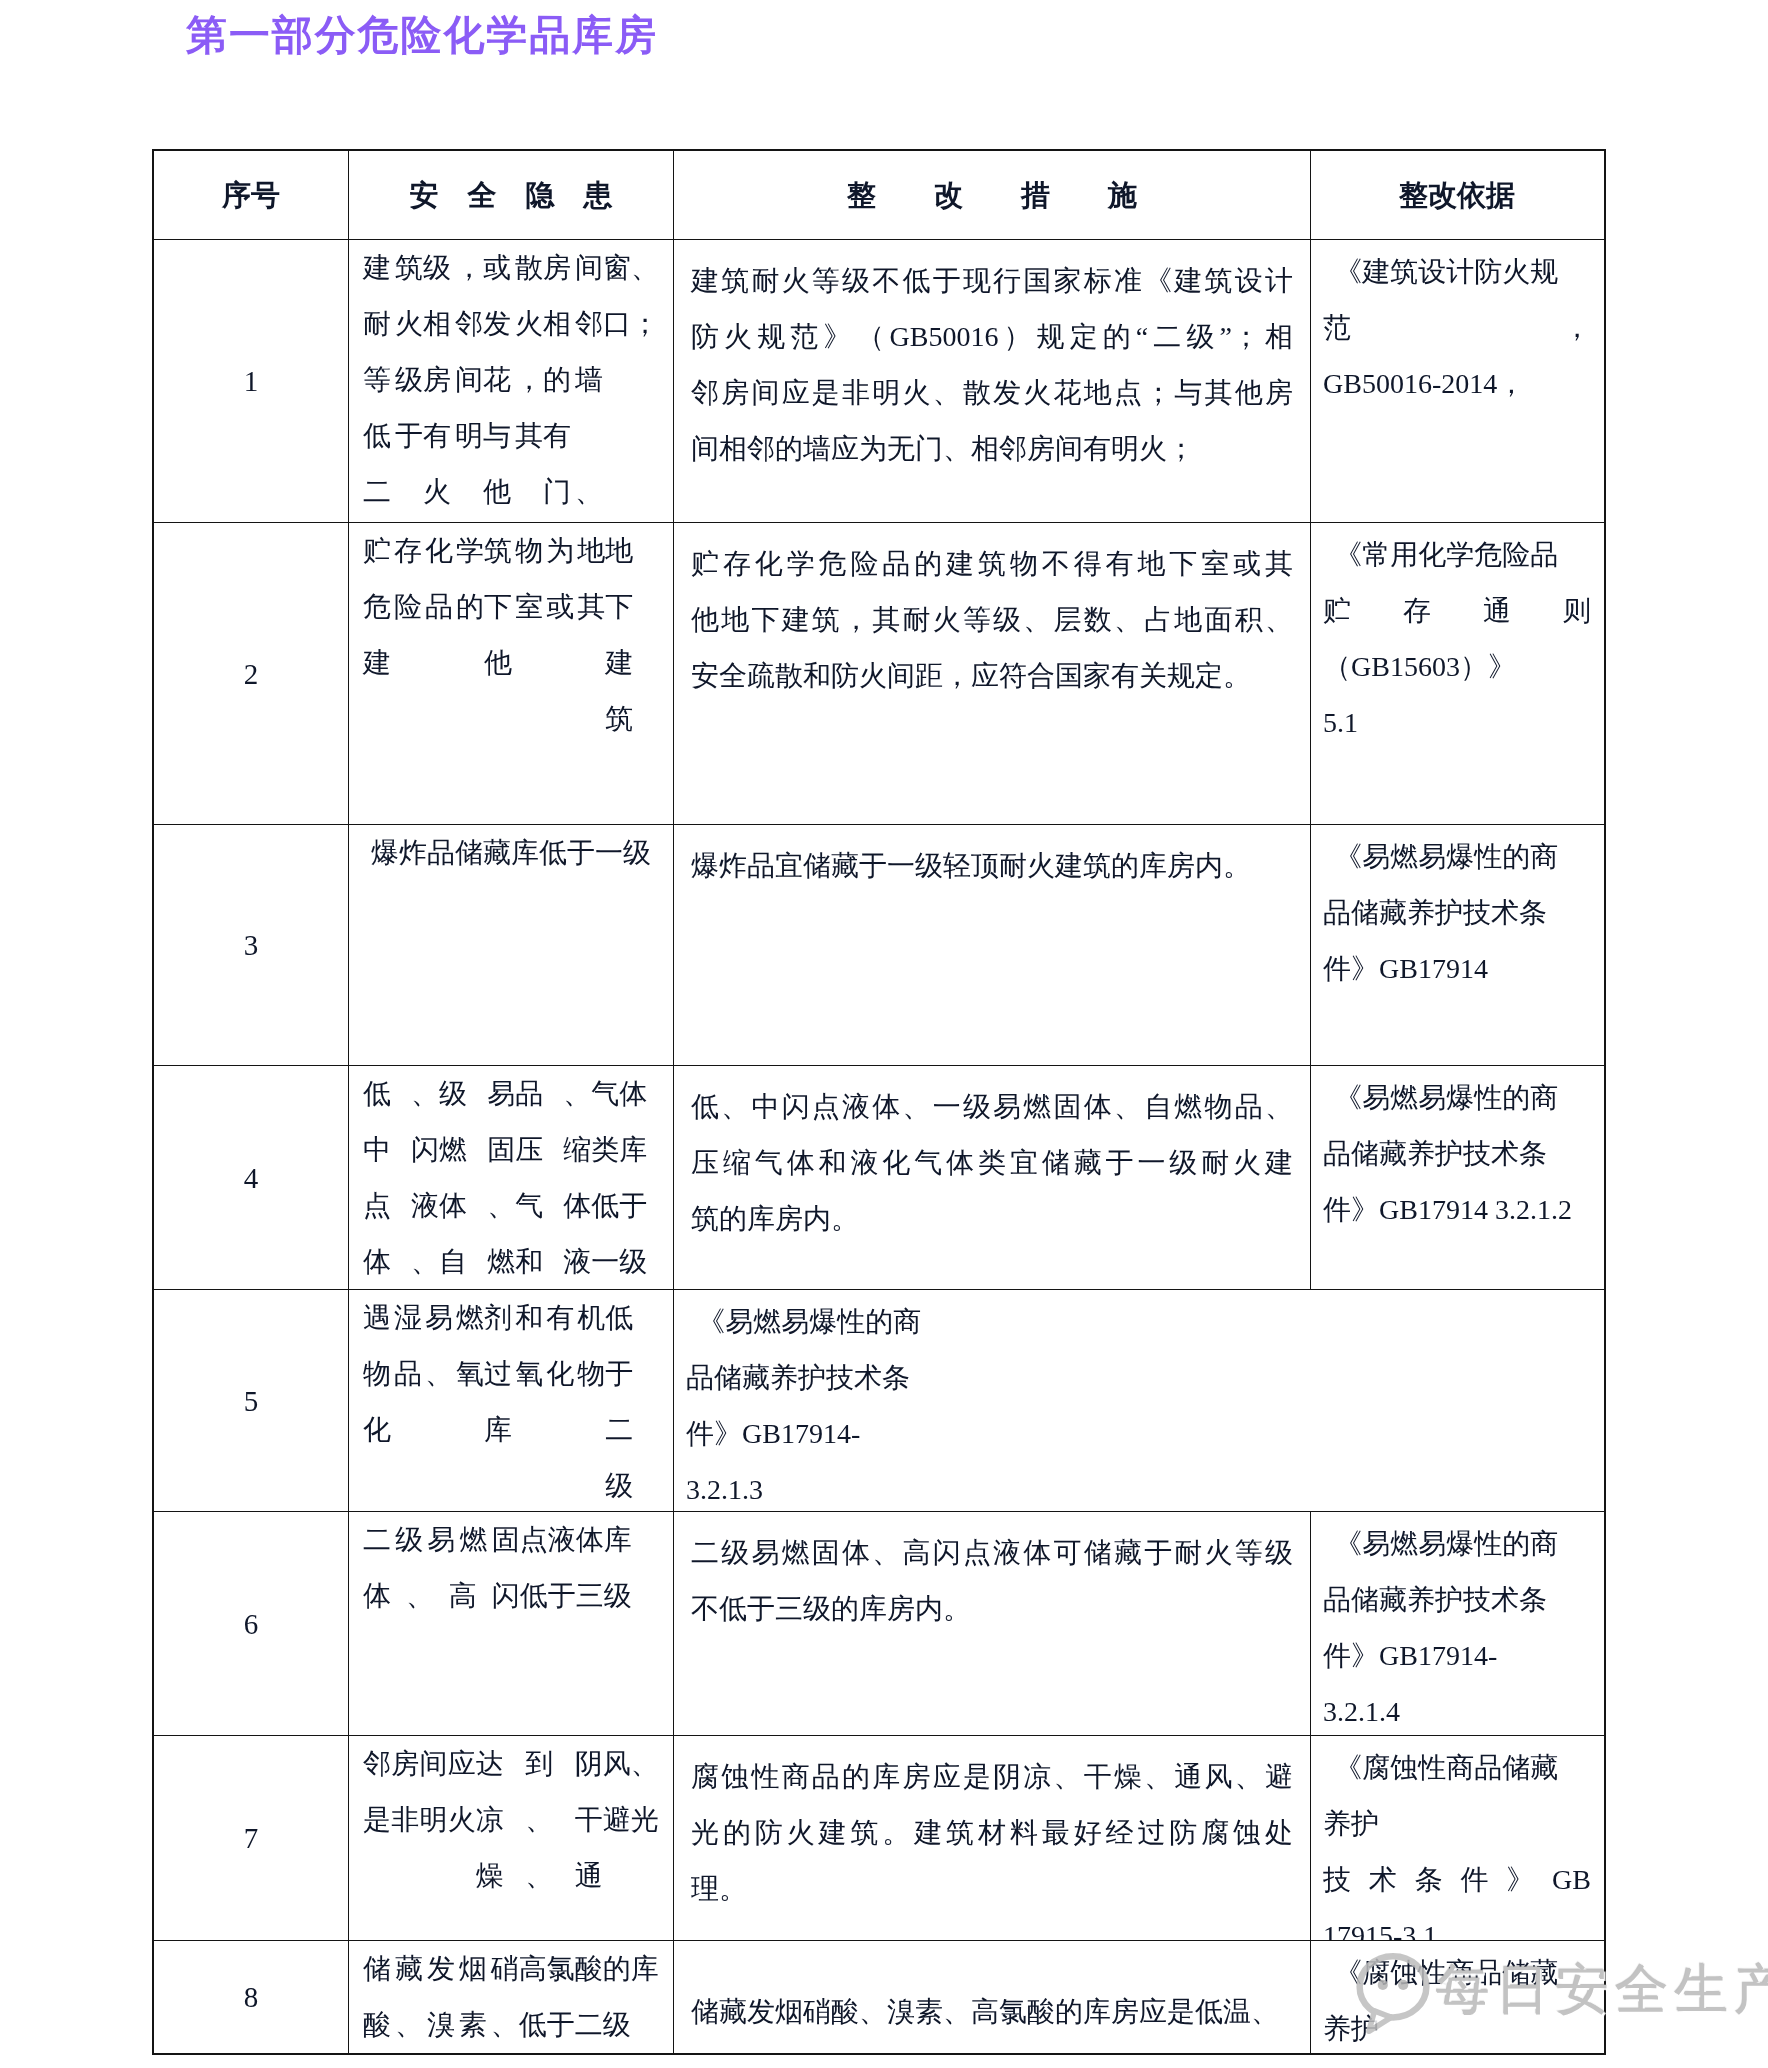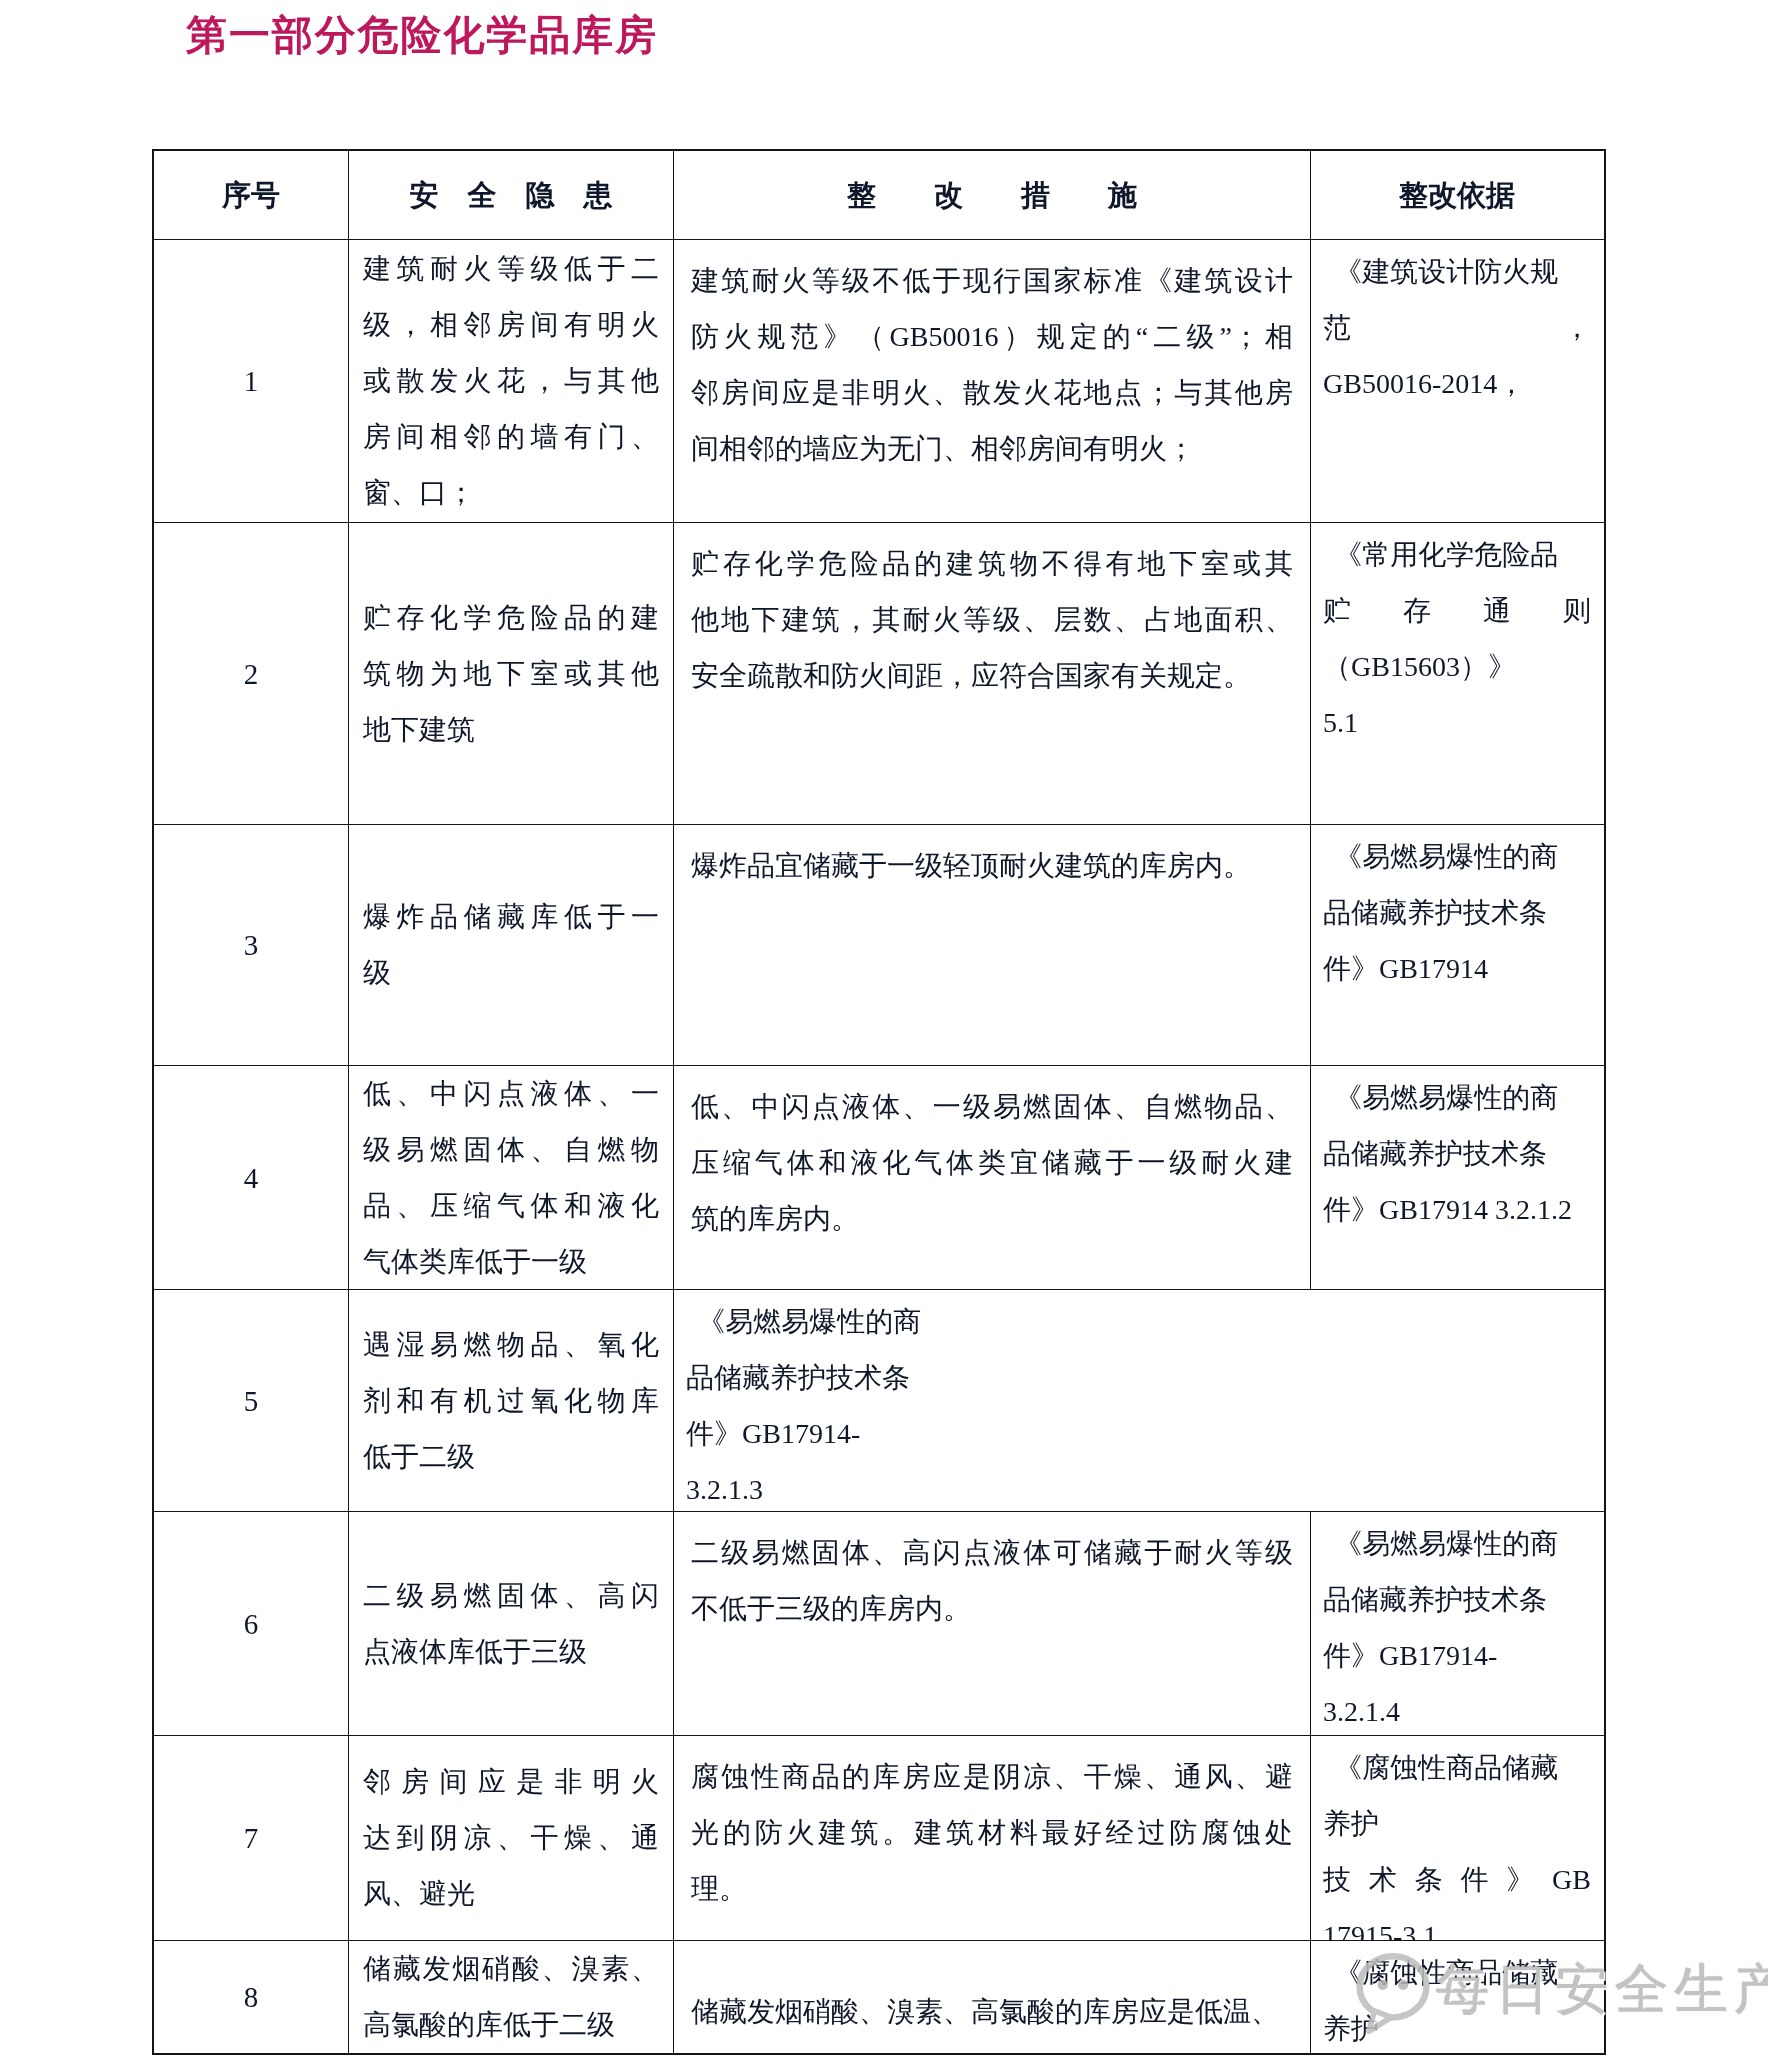--- a/index.html
+++ b/index.html
@@ -5,37 +5,37 @@
   * { margin:0; padding:0; box-sizing:border-box; }
   html,body { background:#ffffff; }
   .page {
     position:relative; width:1768px; height:2069px;
     background:#ffffff; color:#000; overflow:hidden;
     font-family:"Liberation Serif","DejaVu Serif",serif;
   }
   .doc-title {
     position:absolute; left:186px; top:7.5px;
     font-family:"Liberation Sans","DejaVu Sans",sans-serif;
-    font-weight:700; font-size:41px; letter-spacing:1.9px; color:#be185d;
+    font-weight:700; font-size:41px; letter-spacing:1.9px; color:#8b5cf6;
   }
   .tbl {
     position:absolute; left:152px; top:149px; width:1454px;
     border:2.8px solid #141414;
     font-size:28px; line-height:56px; color:#0f172a;
   }
   .trow { display:flex; border-bottom:1.9px solid #141414; }
   .trow:last-child { border-bottom:none; }
   .cell { flex:none; border-right:1.9px solid #141414; overflow:hidden; }
   .cell:last-child { border-right:none; }
   .col-no     { width:195px; }
   .col-hazard { width:325px; }
   .col-measure{ width:637px; }
   .col-basis  { width:292px; }
   .cell-no { display:flex; align-items:center; justify-content:center; font-size:29px; }
-  .cell-hazard { display:flex; flex-direction:column; justify-content:center; padding:0 14px; }
+  .cell-hazard { display:flex; flex-direction:row; justify-content:center; padding:0 14px; }
   .cell-measure { padding:13px 17px 0 17px; }
   .cell-basis { padding:3.7px 12px 0 12px; }
   .trow-header { height:89px; font-weight:700; font-size:29px; }
   .hcell { display:flex; align-items:center; justify-content:center; padding:0; }
   .line { display:block; }
   .cell-hazard .line:not(:last-child),
   .cell-measure .line:not(:last-child) {
     text-align:justify; text-align-last:justify;
   }
   .cell-basis .line:first-child { text-indent:.4em; }

